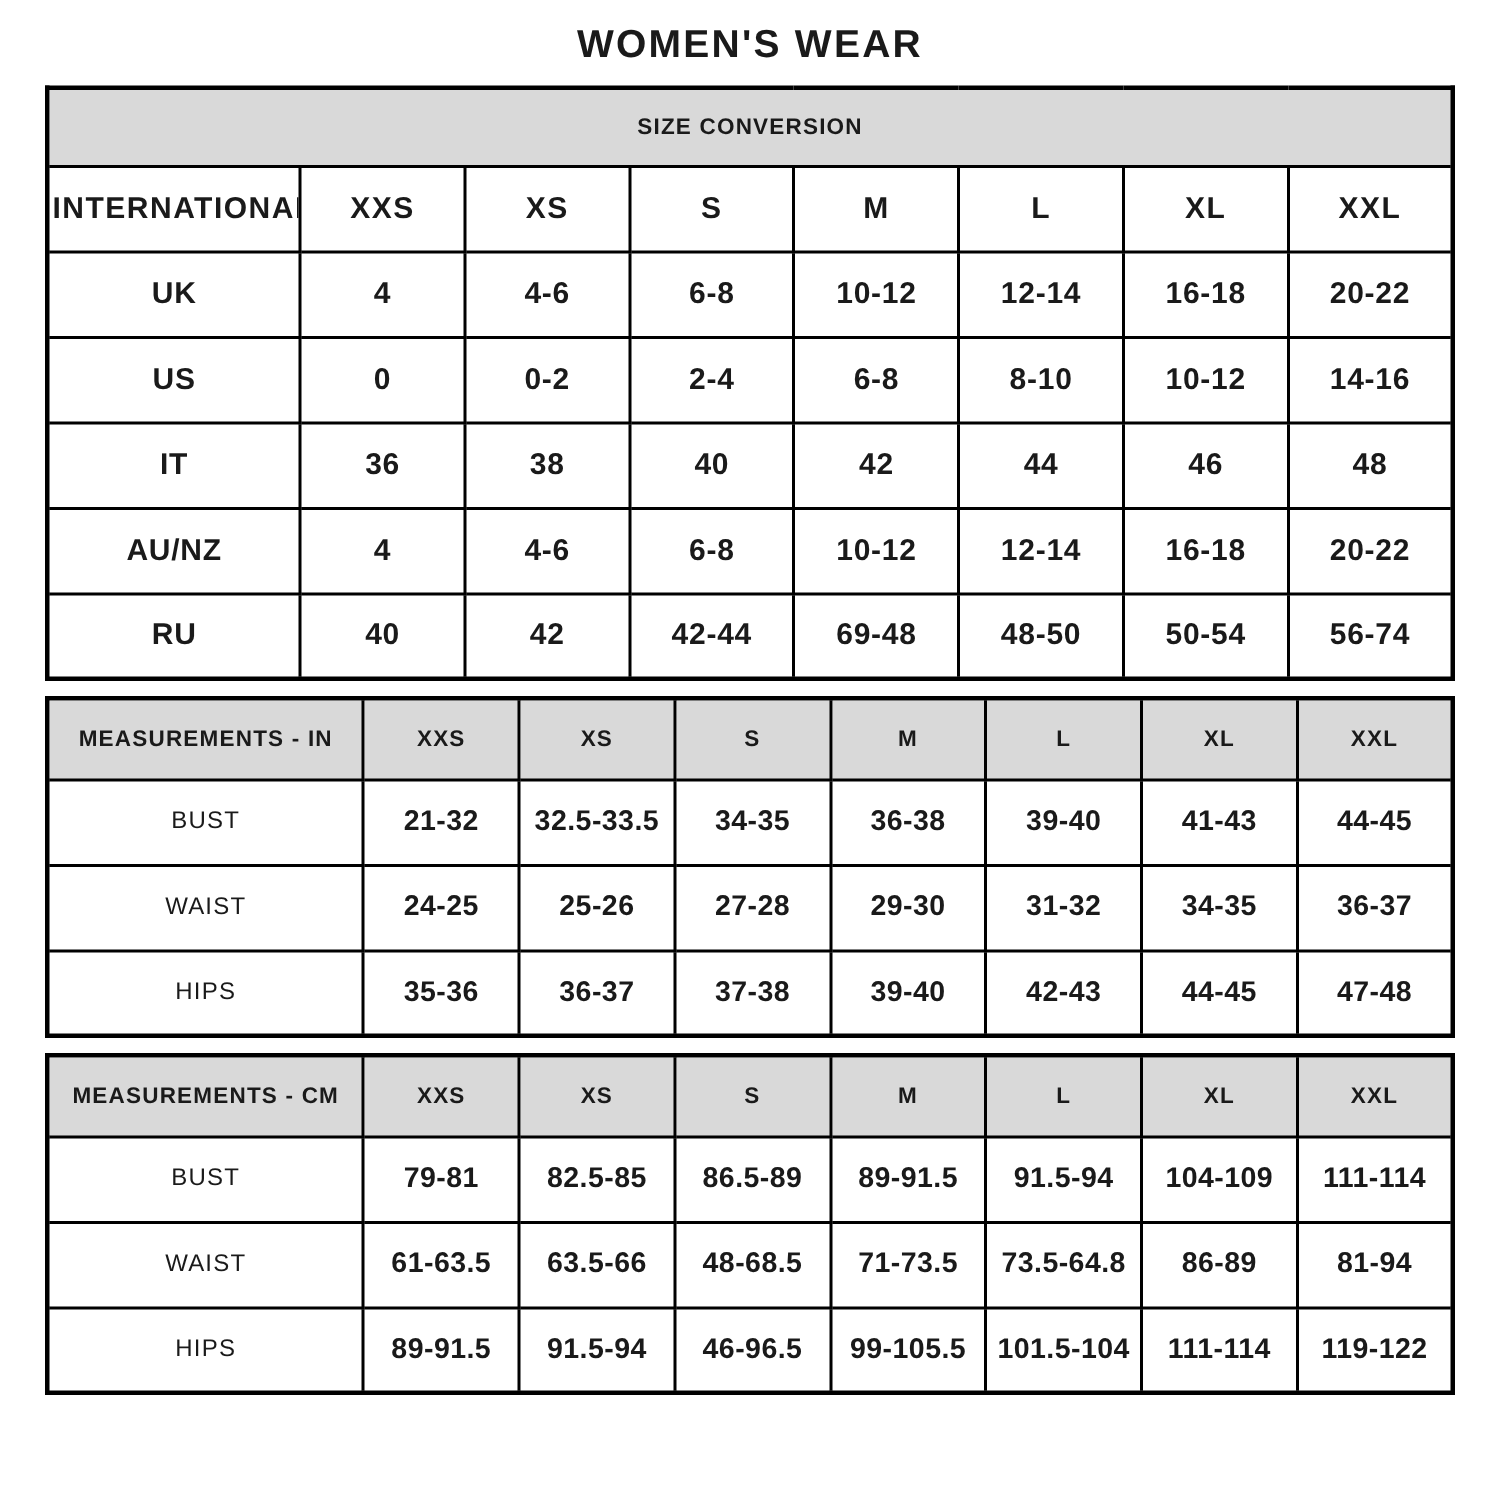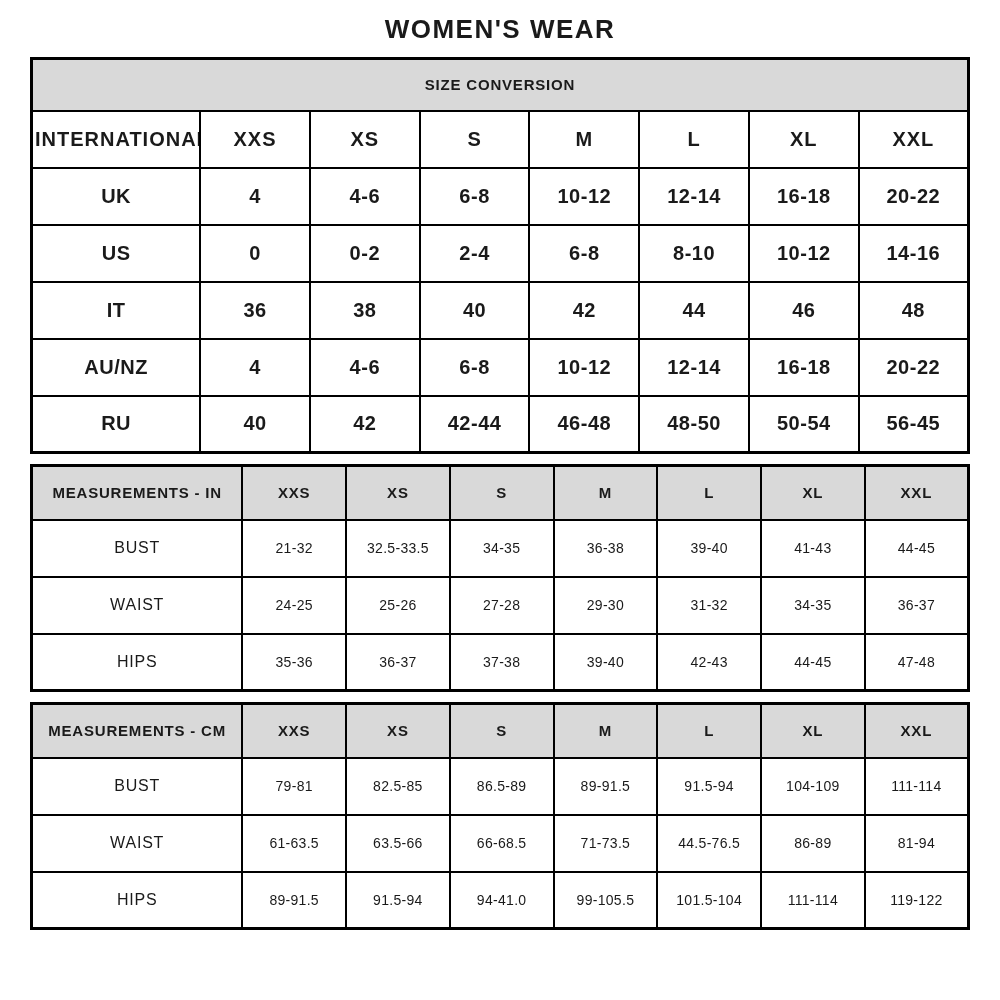--- a/index.html
+++ b/index.html
@@ -61,22 +61,22 @@
     letter-spacing: 0.8px;
   }
   .t-meas tr { height: 57px; }
   .t-meas .row-label {
     font-size: 16px;
     font-weight: 400;
     letter-spacing: 0.8px;
     margin-top: 26px;
   }
   .t-meas td.val {
-    font-size: 14px;
-    font-weight: 400;
+    font-size: 19px;
+    font-weight: 700;
     letter-spacing: 0.3px;
   }
 </style>
 </head>
 <body>
 
 <div class="page">
 
   <div class="page-title">WOMEN'S WEAR</div>
 
@@ -143,24 +143,24 @@
       <td>10-12</td>
       <td>12-14</td>
       <td>16-18</td>
       <td>20-22</td>
     </tr>
     <tr>
       <td>RU</td>
       <td>40</td>
       <td>42</td>
       <td>42-44</td>
-      <td>46-48</td>
+      <td>69-48</td>
       <td>48-50</td>
       <td>50-54</td>
-      <td>56-45</td>
+      <td>56-74</td>
     </tr>
   </tbody>
     </table>
 
   <table class="t-meas">
     <colgroup>
       <col style="width:22.5%">
       <col style="width:11.071%">
         <col style="width:11.071%">
         <col style="width:11.071%">
@@ -242,31 +242,31 @@
       <td class="val">86.5-89</td>
       <td class="val">89-91.5</td>
       <td class="val">91.5-94</td>
       <td class="val">104-109</td>
       <td class="val">111-114</td>
     </tr>
     <tr>
       <td class="row-label">WAIST</td>
       <td class="val">61-63.5</td>
       <td class="val">63.5-66</td>
-      <td class="val">66-68.5</td>
+      <td class="val">48-68.5</td>
       <td class="val">71-73.5</td>
-      <td class="val">44.5-76.5</td>
+      <td class="val">73.5-64.8</td>
       <td class="val">86-89</td>
       <td class="val">81-94</td>
     </tr>
     <tr>
       <td class="row-label">HIPS</td>
       <td class="val">89-91.5</td>
       <td class="val">91.5-94</td>
-      <td class="val">94-41.0</td>
+      <td class="val">46-96.5</td>
       <td class="val">99-105.5</td>
       <td class="val">101.5-104</td>
       <td class="val">111-114</td>
       <td class="val">119-122</td>
     </tr>
   </tbody>
     </table>
 
 </div>
 

